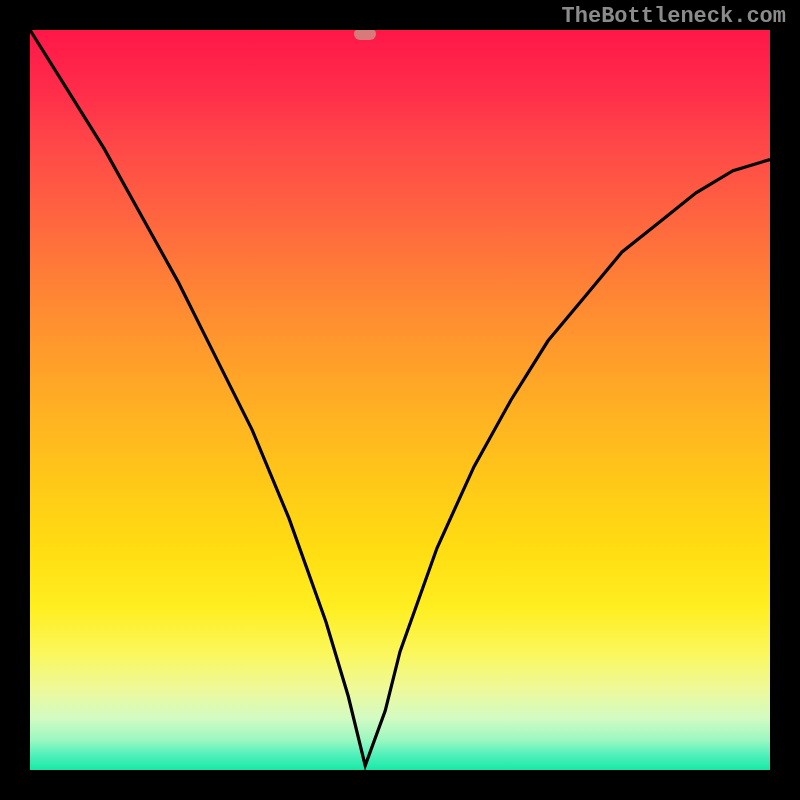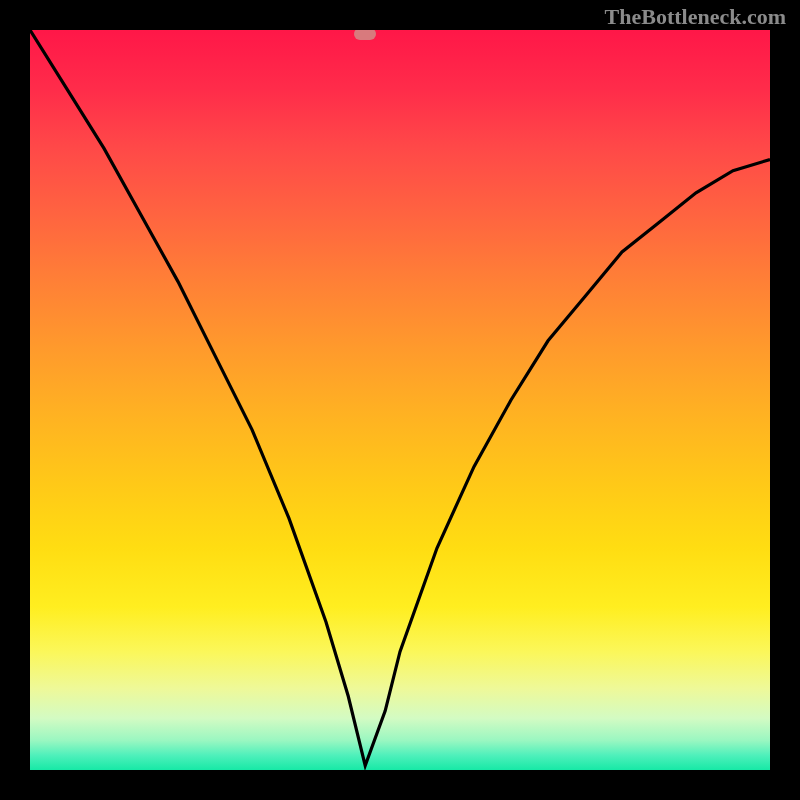--- a/index.html
+++ b/index.html
@@ -10,21 +10,21 @@
   .container {
     width: 800px;
     height: 800px;
     position: relative;
     background: #000;
   }
   .watermark {
     position: absolute;
     top: 4px;
     right: 14px;
-    font-family: Liberation Serif, serif;
+    font-family: Liberation Mono, monospace;
     font-size: 22px;
     font-weight: bold;
     color: #8b8b8b;
     z-index: 10;
   }
   .plot-area {
     position: absolute;
     left: 30px;
     top: 30px;
     width: 740px;

